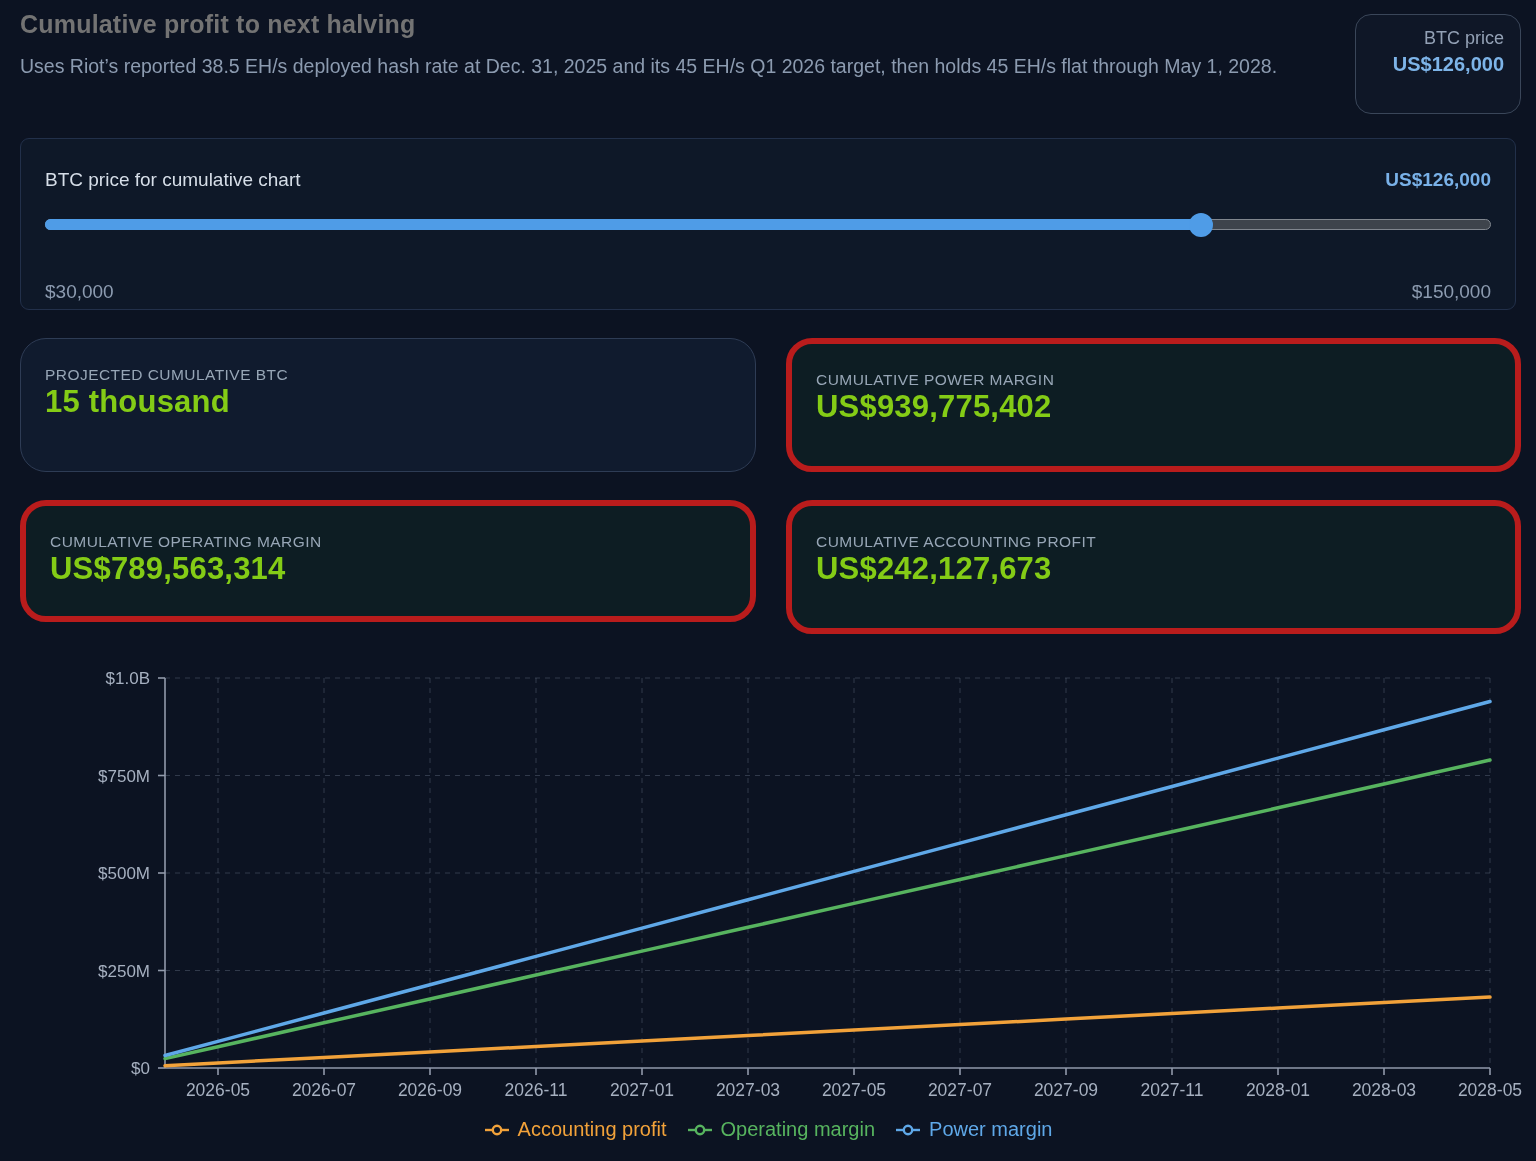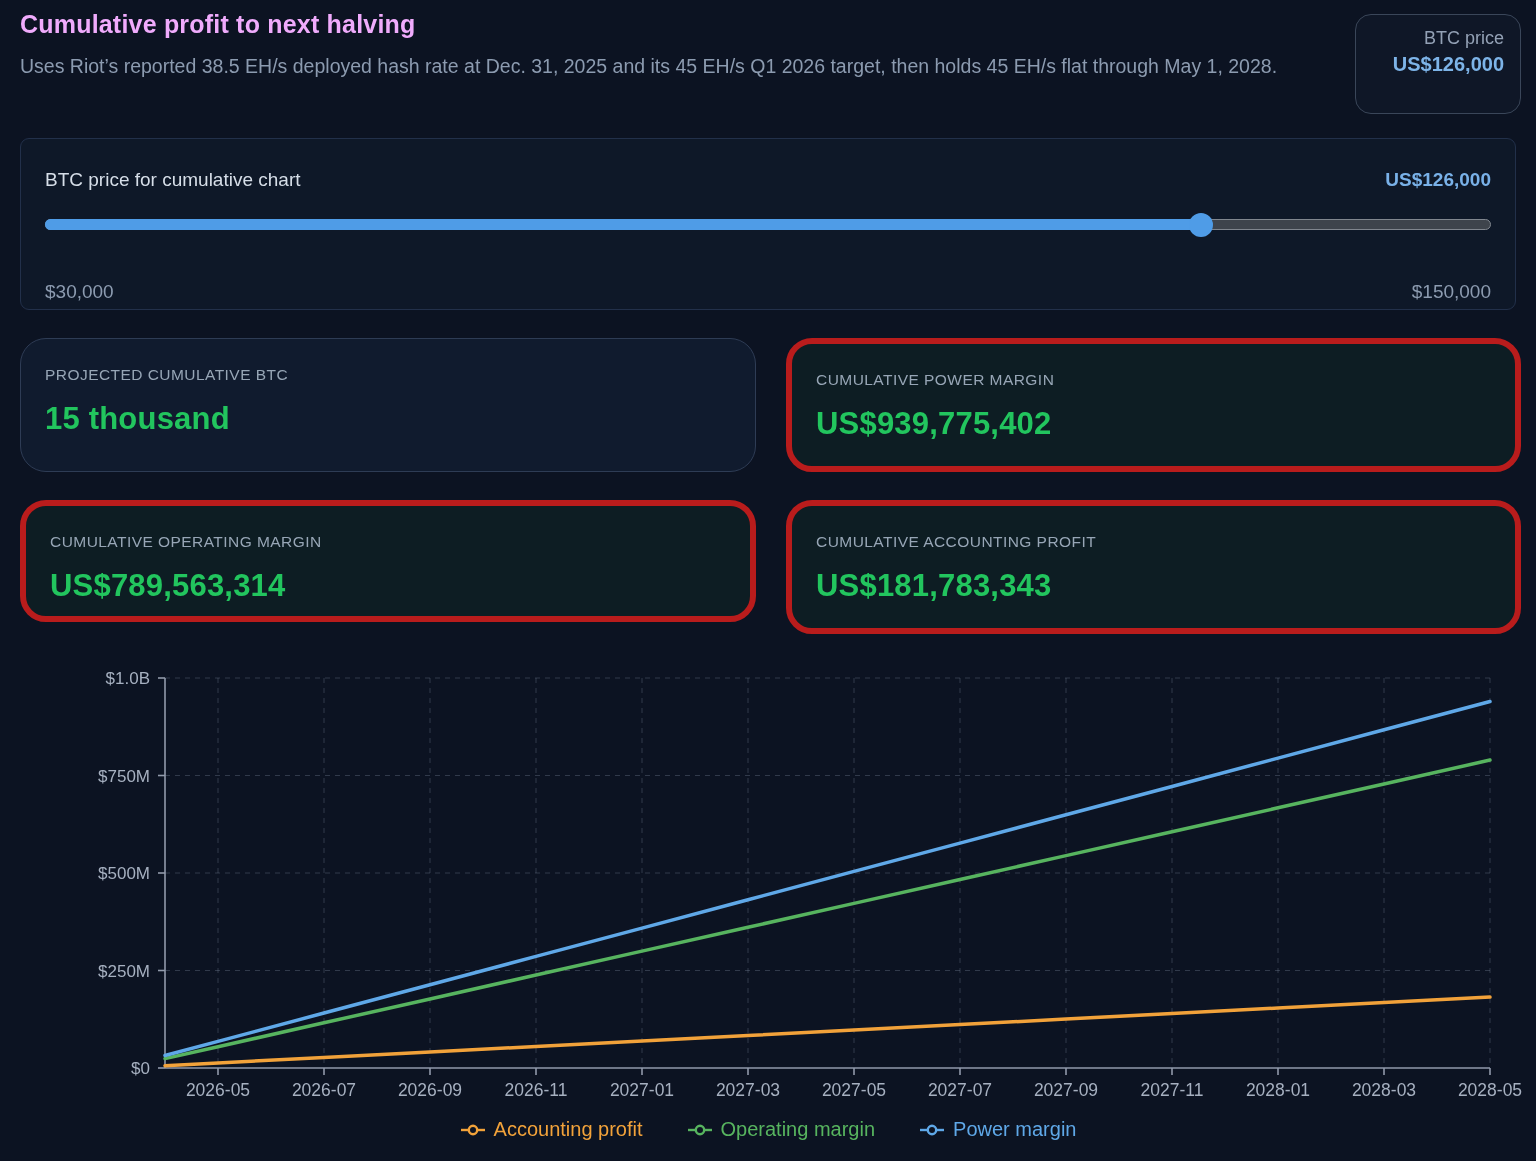--- a/index.html
+++ b/index.html
@@ -5,21 +5,21 @@
   * { margin:0; padding:0; box-sizing:border-box; }
   html,body { width:1536px; height:1161px; overflow:hidden; }
   body {
     background:#0c1322;
     font-family:"Liberation Sans", sans-serif;
     position:relative;
     color:#e5ebf2;
   }
   
   .header { position:absolute; left:20px; top:10px; width:1310px; }
-  .title { font-size:25px; font-weight:700; color:#f0abfc; letter-spacing:0.2px; }
+  .title { font-size:25px; font-weight:700; color:#737373; letter-spacing:0.2px; }
   .subtitle { margin-top:12px; font-size:19.5px; line-height:30px; color:#8c9bb0; max-width:1300px; }
   .badge {
     position:absolute; right:15px; top:14px; width:166px; height:100px;
     border:1px solid #3a4659; border-radius:16px; background:#0f1727;
     padding:13px 16px; text-align:right;
   }
   .badge-label { font-size:18px; color:#93a1b5; }
   .badge-value { font-size:20px; font-weight:700; color:#7db4e8; margin-top:4px; }
   
   .slider-panel {
@@ -51,27 +51,27 @@
   .range-label { font-size:19px; color:#8c9bb0; }
   
   .stat-card { position:absolute; border-radius:26px; padding:27px 24px; }
   .stat-card.navy { background:#101b2e; border:1px solid #2e3c55; }
   .stat-card.teal { background:#0d1d23; border:6px solid #b91c1c; }
   .card-1 { left:20px;  top:338px; width:736px; height:134px; }
   .card-2 { left:786px; top:338px; width:735px; height:134px; }
   .card-3 { left:20px;  top:500px; width:736px; height:122px; }
   .card-4 { left:786px; top:500px; width:735px; height:134px; }
   .stat-label { font-size:15.5px; color:#97a6b6; letter-spacing:0.45px; }
-  .stat-value { font-size:31px; font-weight:700; color:#22c55e; margin-top:17px; letter-spacing:0.2px; }
+  .stat-value { font-size:31px; font-weight:700; color:#84cc16; letter-spacing:0.2px; }
   
   .chart-wrap { position:absolute; left:0; top:655px; width:1536px; height:460px; }
   .chart-wrap svg { display:block; }
   .legend {
     position:absolute; left:0; top:1118px; width:1536px;
-    display:flex; justify-content:center; align-items:center; gap:44px;
+    display:flex; justify-content:center; align-items:center; gap:20px;
   }
   .legend-item { display:flex; align-items:center; gap:8px; cursor:pointer; }
   .legend-icon { display:flex; align-items:center; }
   .legend-label { font-size:20px; }
 </style>
 </head>
 <body>
 
 <div class="header">
   <div class="title">Cumulative profit to next halving</div>
@@ -105,21 +105,21 @@
 <div class="stat-card teal card-2">
   <div class="stat-label">CUMULATIVE POWER MARGIN</div>
   <div class="stat-value">US$939,775,402</div>
 </div>
 <div class="stat-card teal card-3">
   <div class="stat-label">CUMULATIVE OPERATING MARGIN</div>
   <div class="stat-value">US$789,563,314</div>
 </div>
 <div class="stat-card teal card-4">
   <div class="stat-label">CUMULATIVE ACCOUNTING PROFIT</div>
-  <div class="stat-value">US$181,783,343</div>
+  <div class="stat-value">US$242,127,673</div>
 </div>
 
 <div class="chart-wrap">
   <svg width="1536" height="460" viewBox="0 0 1536 460" font-family="Liberation Sans, sans-serif">
       <line x1="218" y1="23" x2="218" y2="413" stroke="rgba(148,163,184,0.28)" stroke-dasharray="5 5"></line>
       <line x1="218" y1="413" x2="218" y2="420" stroke="#919aab" stroke-width="1.6"></line>
       <text x="218" y="441" text-anchor="middle" font-size="17.5" fill="#a6b0c0">2026-05</text>
       <line x1="324" y1="23" x2="324" y2="413" stroke="rgba(148,163,184,0.28)" stroke-dasharray="5 5"></line>
       <line x1="324" y1="413" x2="324" y2="420" stroke="#919aab" stroke-width="1.6"></line>
       <text x="324" y="441" text-anchor="middle" font-size="17.5" fill="#a6b0c0">2026-07</text>

